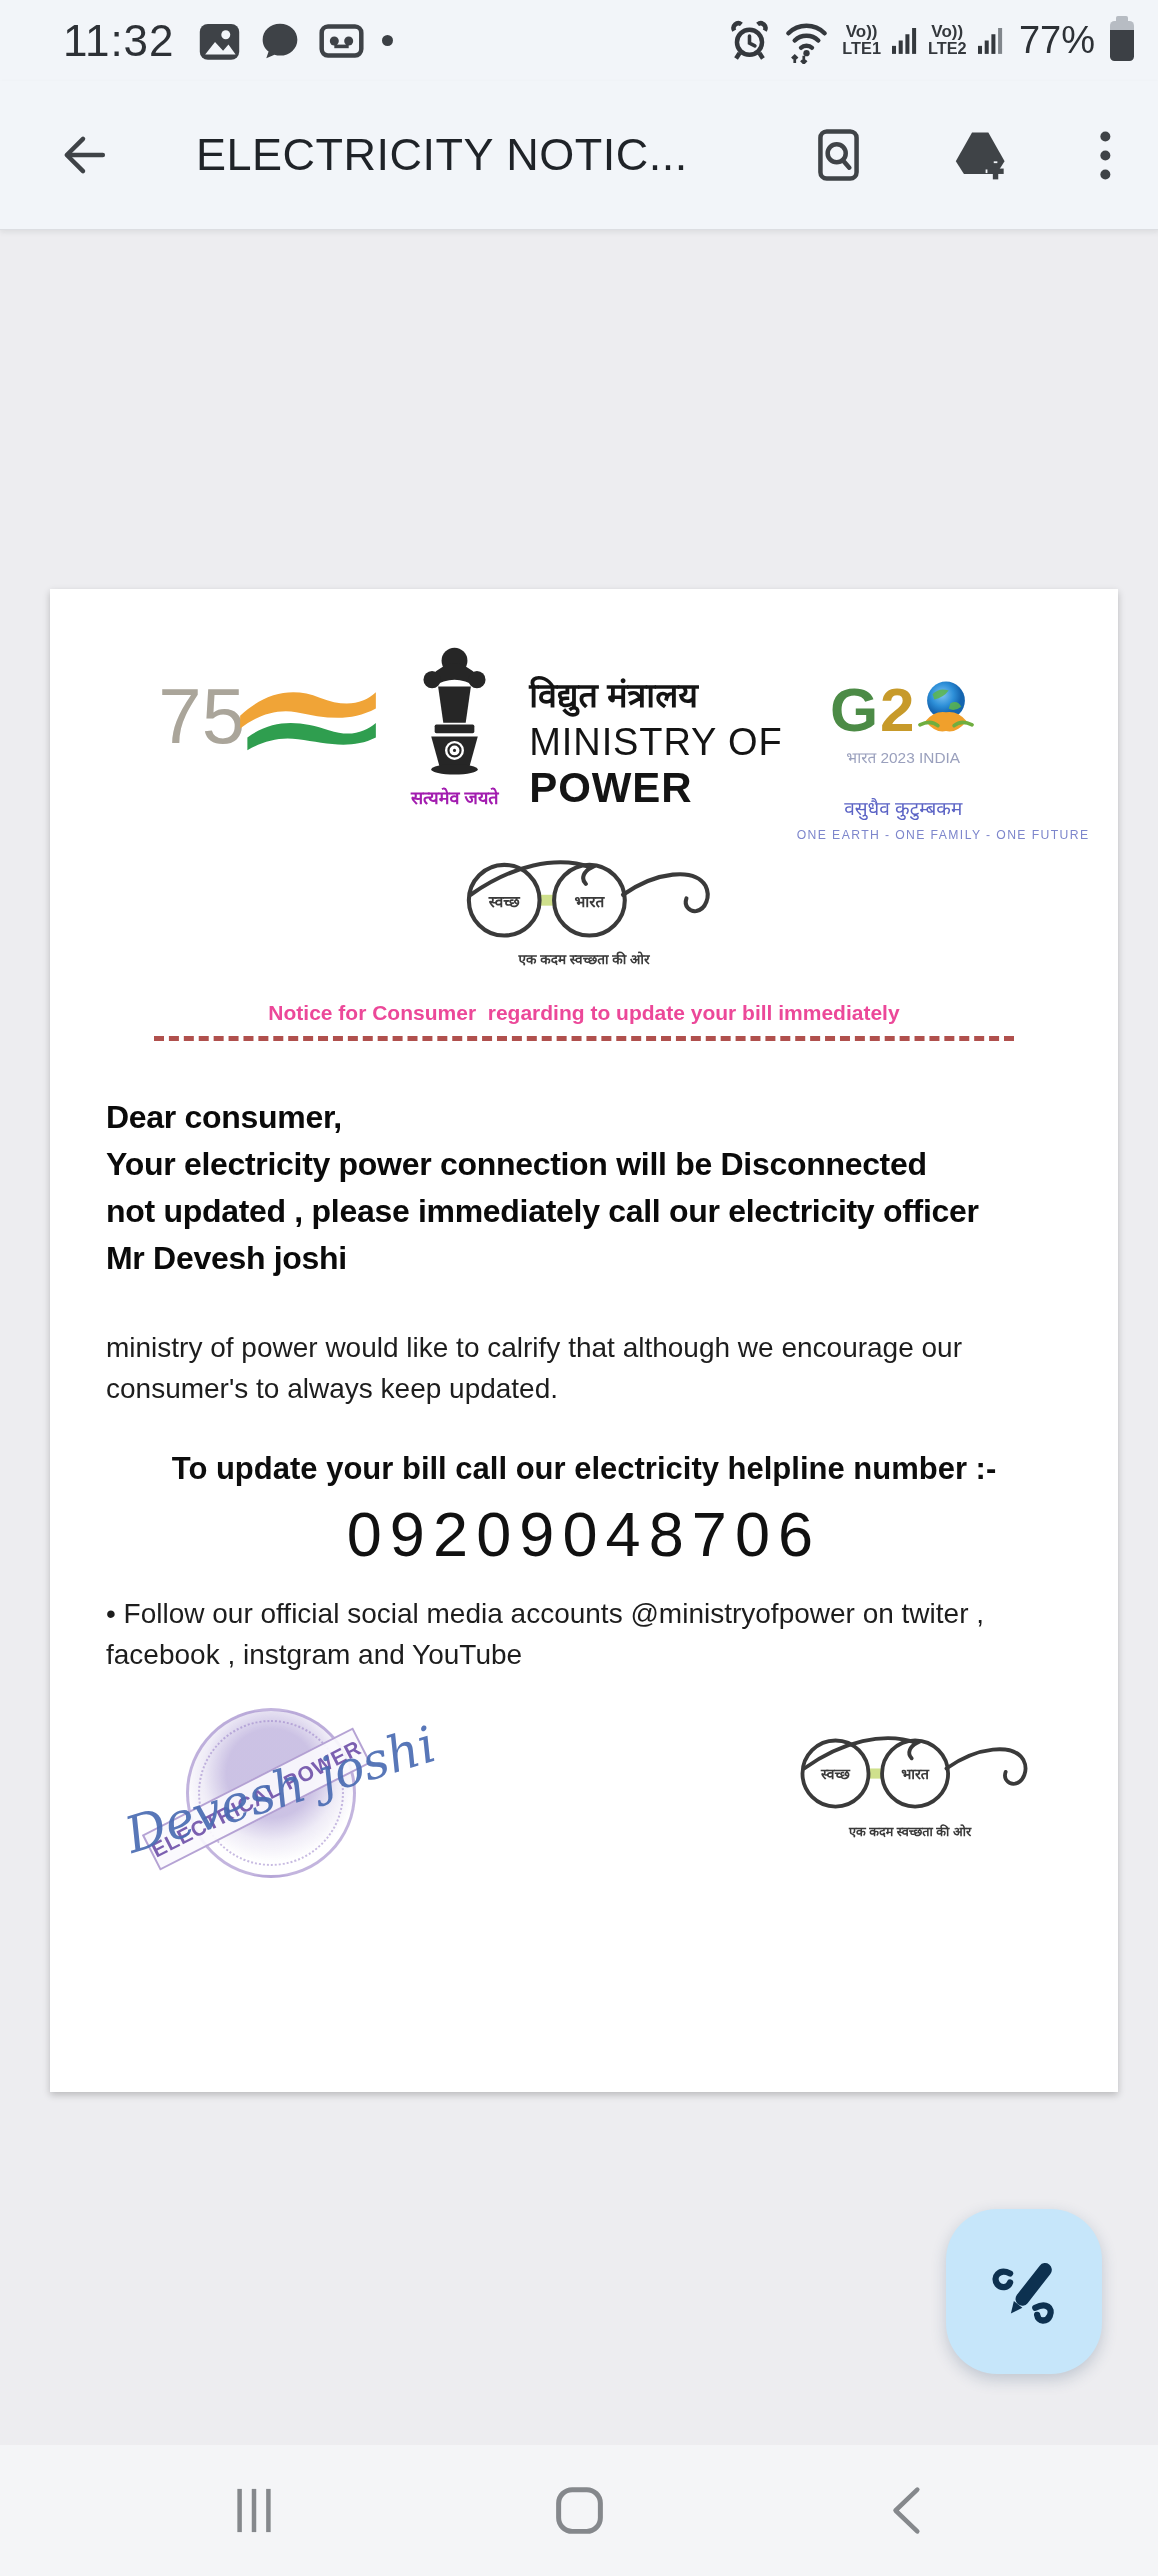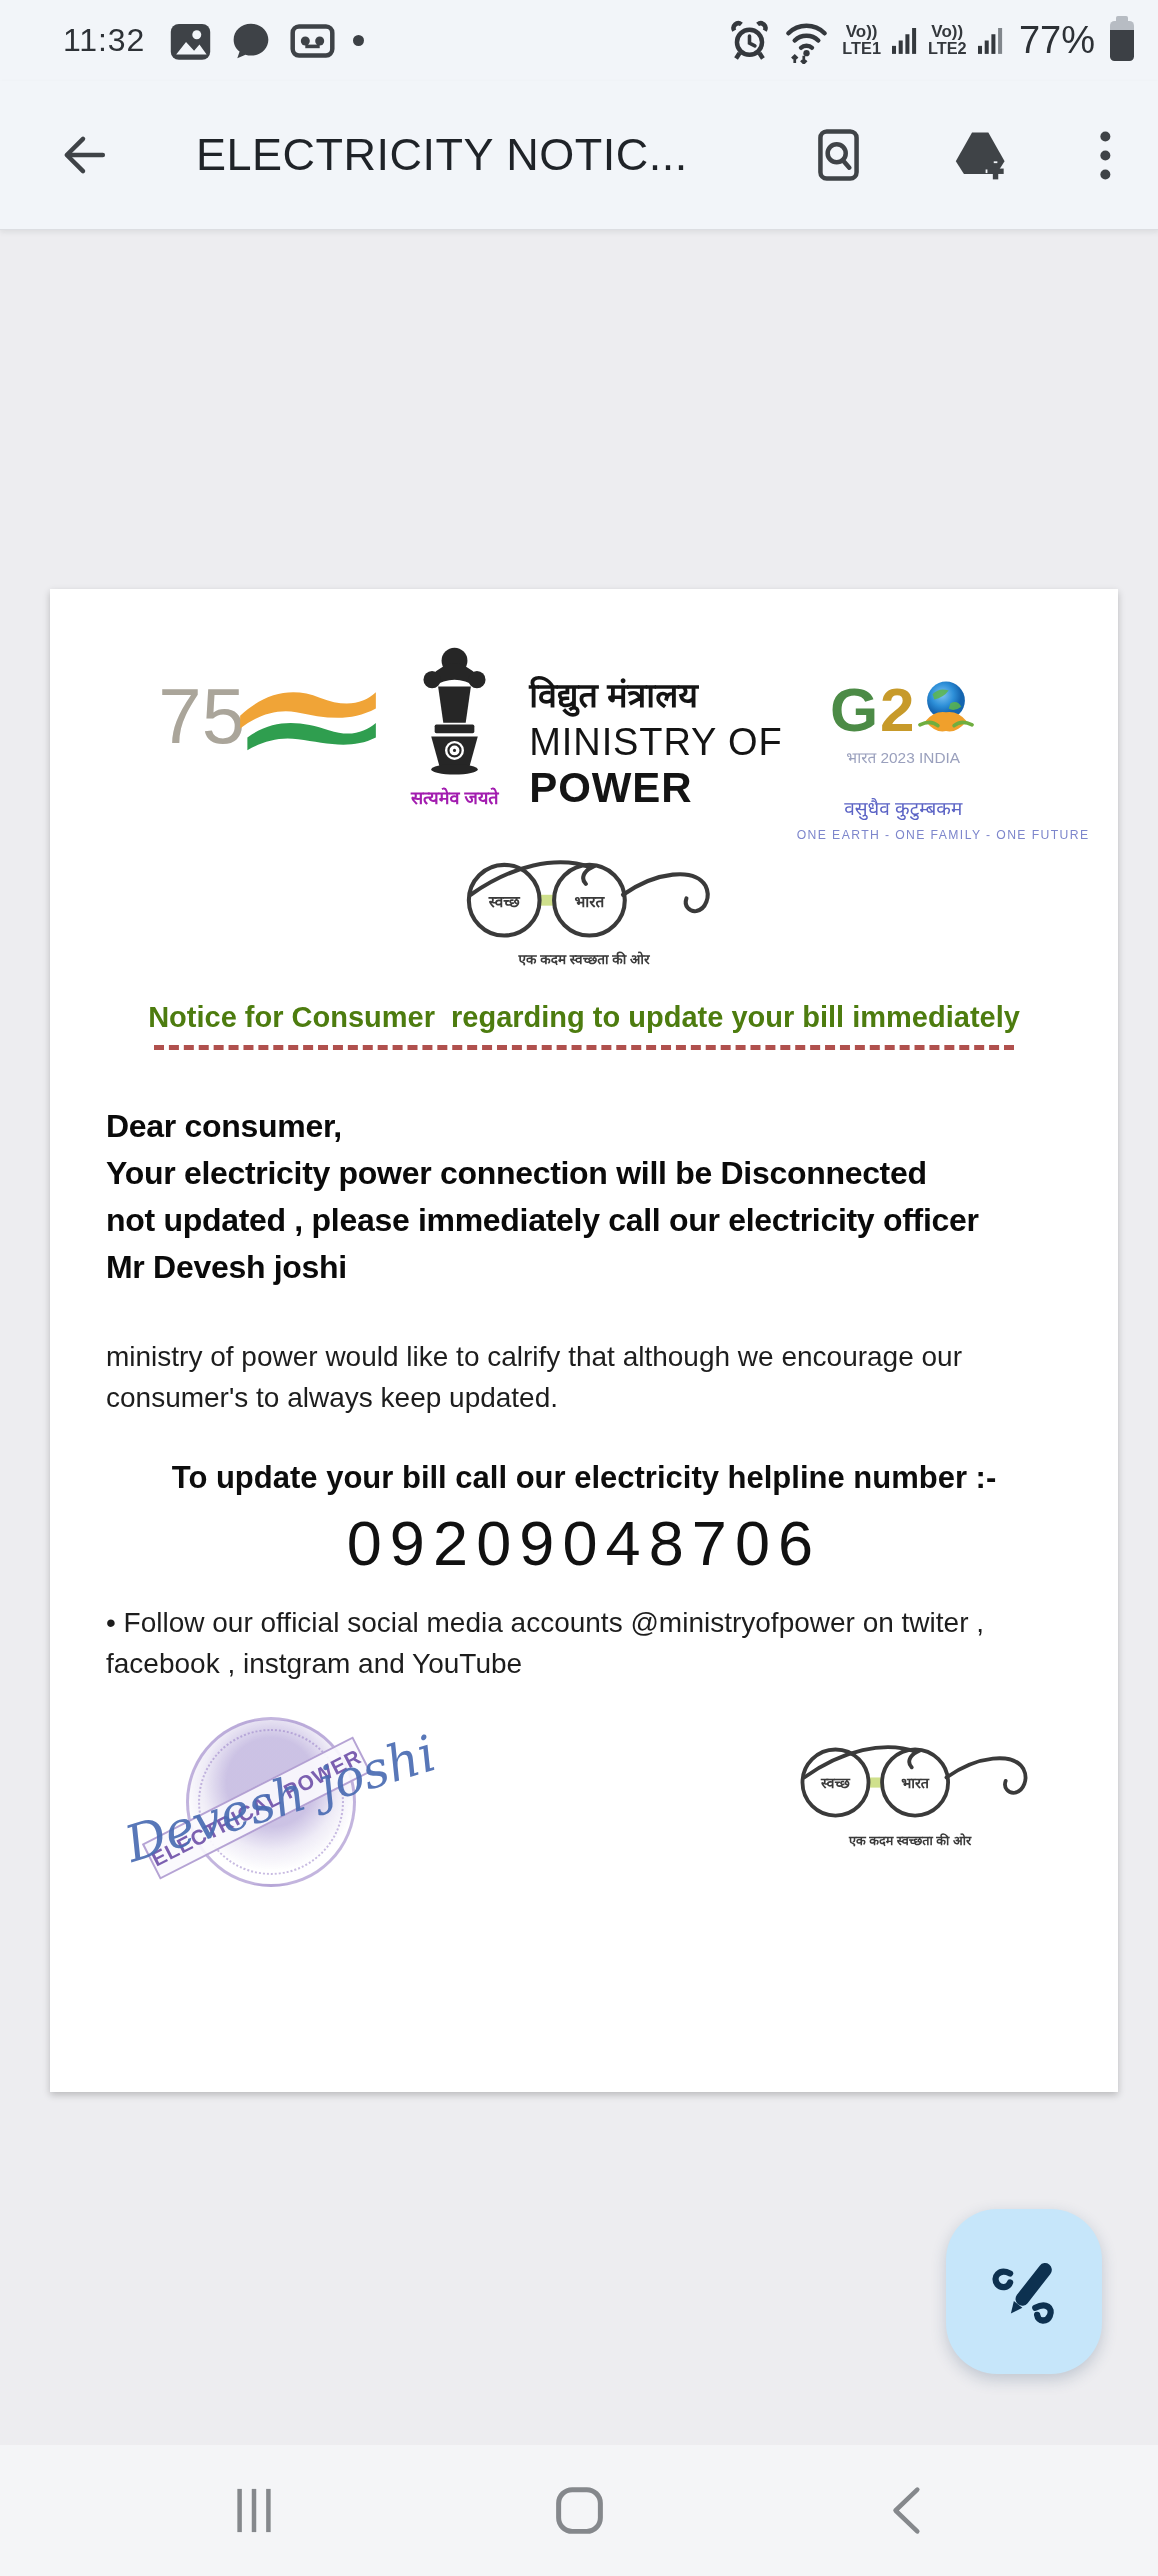--- a/index.html
+++ b/index.html
@@ -12,21 +12,21 @@
     color:#222;
   }
   .screen { position:absolute; inset:0; }
 
   
   .status-bar {
     position:absolute; top:0; left:0; width:1159px; height:81px;
     background:#f2f5f9; display:flex; align-items:center;
     padding:0 25px 0 63px;
   }
-  .sb-time { font-size:32px; color:#2d3136; font-weight:500; letter-spacing:0.9px; }
+  .sb-time { font-size:44px; color:#2d3136; font-weight:500; letter-spacing:0.9px; }
   .sb-left-icons { display:flex; align-items:center; gap:18px; margin-left:23.5px; }
   .sb-right { margin-left:auto; display:flex; align-items:center; gap:11px; }
   .volte-block { text-align:center; line-height:16.3px; color:#34383d; font-weight:700; font-size:17px; }
   .volte-block .net { font-size:16.3px; }
   .sb-battery-pct { font-size:38px; color:#2d3136; margin-left:5.4px; }
   .battery-icon {
     width:24.4px; height:40px; border-radius:4.5px; margin-left:3.6px;
     background:linear-gradient(to top, #3c4045 77%, #b7bcc3 77%);
     position:relative;
   }
@@ -88,21 +88,21 @@
   .g20-g { font-size:62px; font-weight:600; color:#4c8b46; letter-spacing:1.8px; }
   .g20-two { font-size:62px; font-weight:600; color:#c79a2a; }
   .g20-country { font-size:15.4px; color:#9aa0bd; margin-top:1.8px; }
   .g20-motto-hi { font-size:19px; color:#5b63c5; margin-top:27px; }
   .g20-motto-en { font-size:12.2px; color:#7d86cc; letter-spacing:1.4px; margin-top:7.2px; white-space:nowrap; }
 
   .swachh-main { display:flex; flex-direction:column; align-items:center; margin-top:1.8px; }
   .swachh-tagline { font-size:13.6px; font-weight:700; color:#3a3a3a; margin-top:-1.8px; }
 
   
-  .notice-title { margin-top:33px; text-align:center; font-size:29px; font-weight:700; color:#4d7c0f; white-space:pre-wrap; }
+  .notice-title { margin-top:33px; text-align:center; font-size:21px; font-weight:700; color:#ec4899; white-space:pre-wrap; }
   .title-underline { width:860px; margin:11px auto 0; border-top:5.4px dashed #b0504d; }
 
   .doc-line { white-space:pre-wrap; }
   .intro { margin:53px 45px 0 56px; font-size:32px; font-weight:700; line-height:47px; color:#0a0a0a; letter-spacing:-0.3px; }
   .para { margin:45px 54px 0 56px; font-size:28px; line-height:41px; color:#1d1d1d; }
   .helpline-heading { margin-top:42px; text-align:center; font-size:31px; font-weight:700; color:#0d0d0d; }
   .helpline-number { margin-top:11px; text-align:center; font-size:63px; letter-spacing:8.1px; color:#111; font-weight:400; }
   .social { margin:23.5px 45px 0 56px; font-size:28px; line-height:41px; color:#1d1d1d; }
 
   

